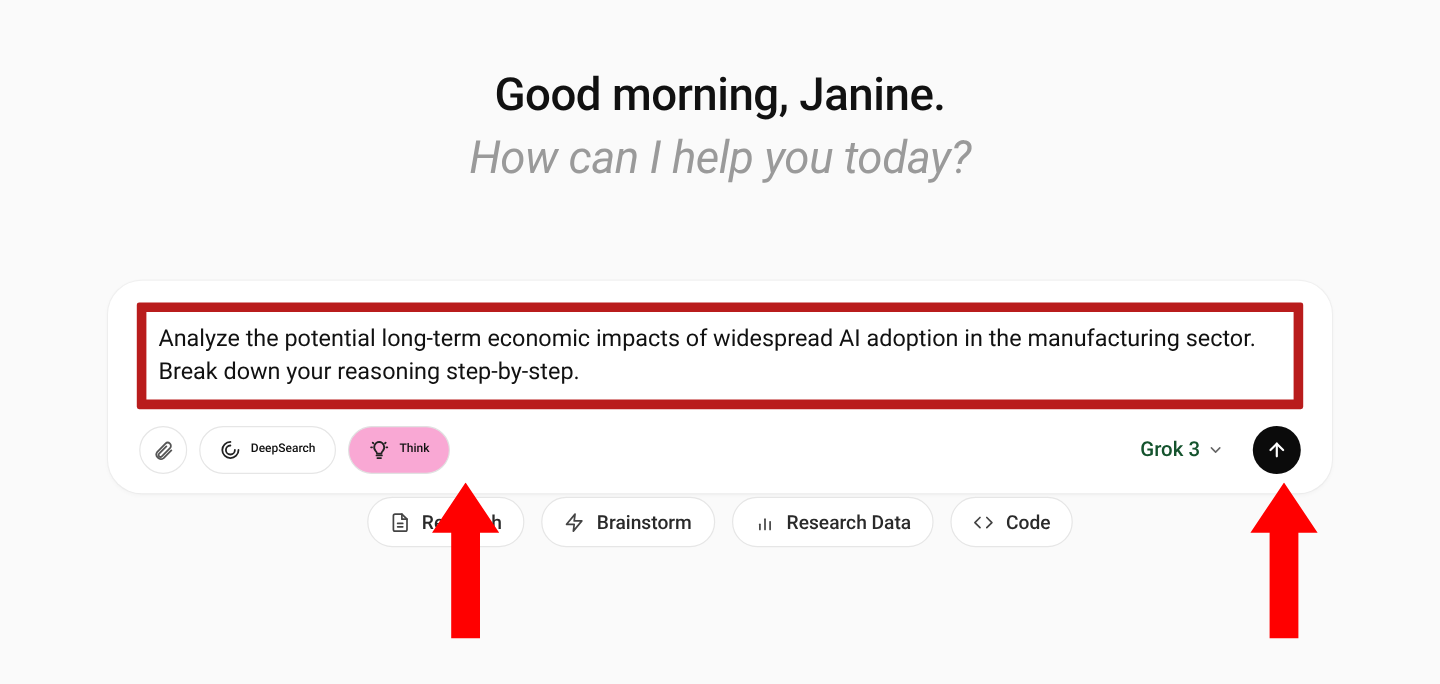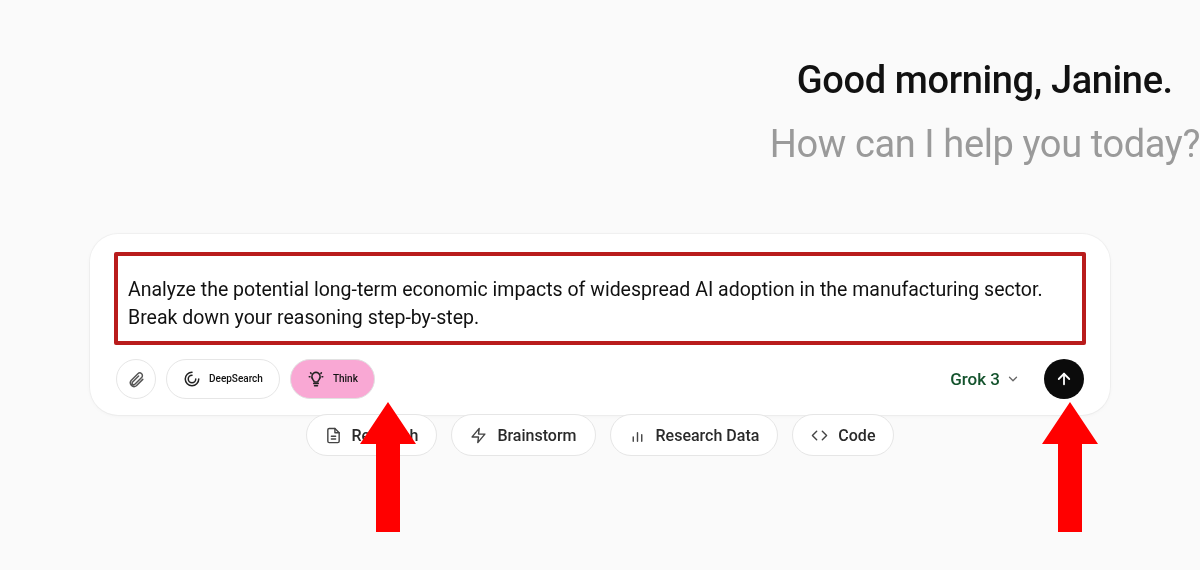--- a/index.html
+++ b/index.html
@@ -10,53 +10,54 @@
     font-family: -apple-system, BlinkMacSystemFont, "Segoe UI", Roboto, Helvetica, Arial, sans-serif;
     color: #111;
     overflow: hidden;
   }
   .wrap {
     width: 1200px;
     height: 460px;
     position: relative;
     display: flex;
     flex-direction: column;
-    align-items: flex-end;
+    align-items: center;
   }
   .greeting {
     margin-top: 58px;
     text-align: center;
   }
   .greet-line1 {
     font-size: 38px;
     font-weight: 500;
     color: #111;
     letter-spacing: -0.01em;
   }
   .greet-line2 {
     font-size: 38px;
     font-weight: 400;
     color: #9a9a9a;
-    margin-top: 20px;
+    margin-top: 8px;
     letter-spacing: -0.01em;
+    font-style: italic;
   }
   .card {
     position: absolute;
     left: 90px;
     top: 234px;
     width: 1020px;
     background: #ffffff;
     border-radius: 28px;
     box-shadow: 0 1px 4px rgba(0,0,0,0.04), 0 0 0 1px rgba(0,0,0,0.03);
     padding: 18px 22px 16px 22px;
   }
   .highlight-box {
-    border: 4px solid #b91c1c;
+    border: 8px solid #b91c1c;
     border-radius: 2px;
-    padding: 20px 10px 8px 10px;
+    padding: 8px 10px 8px 10px;
     margin: 0 2px 14px 2px;
   }
   .prompt-text {
     font-size: 19.5px;
     line-height: 1.45;
     font-weight: 400;
     color: #111;
     outline: none;
   }
   .toolbar {

